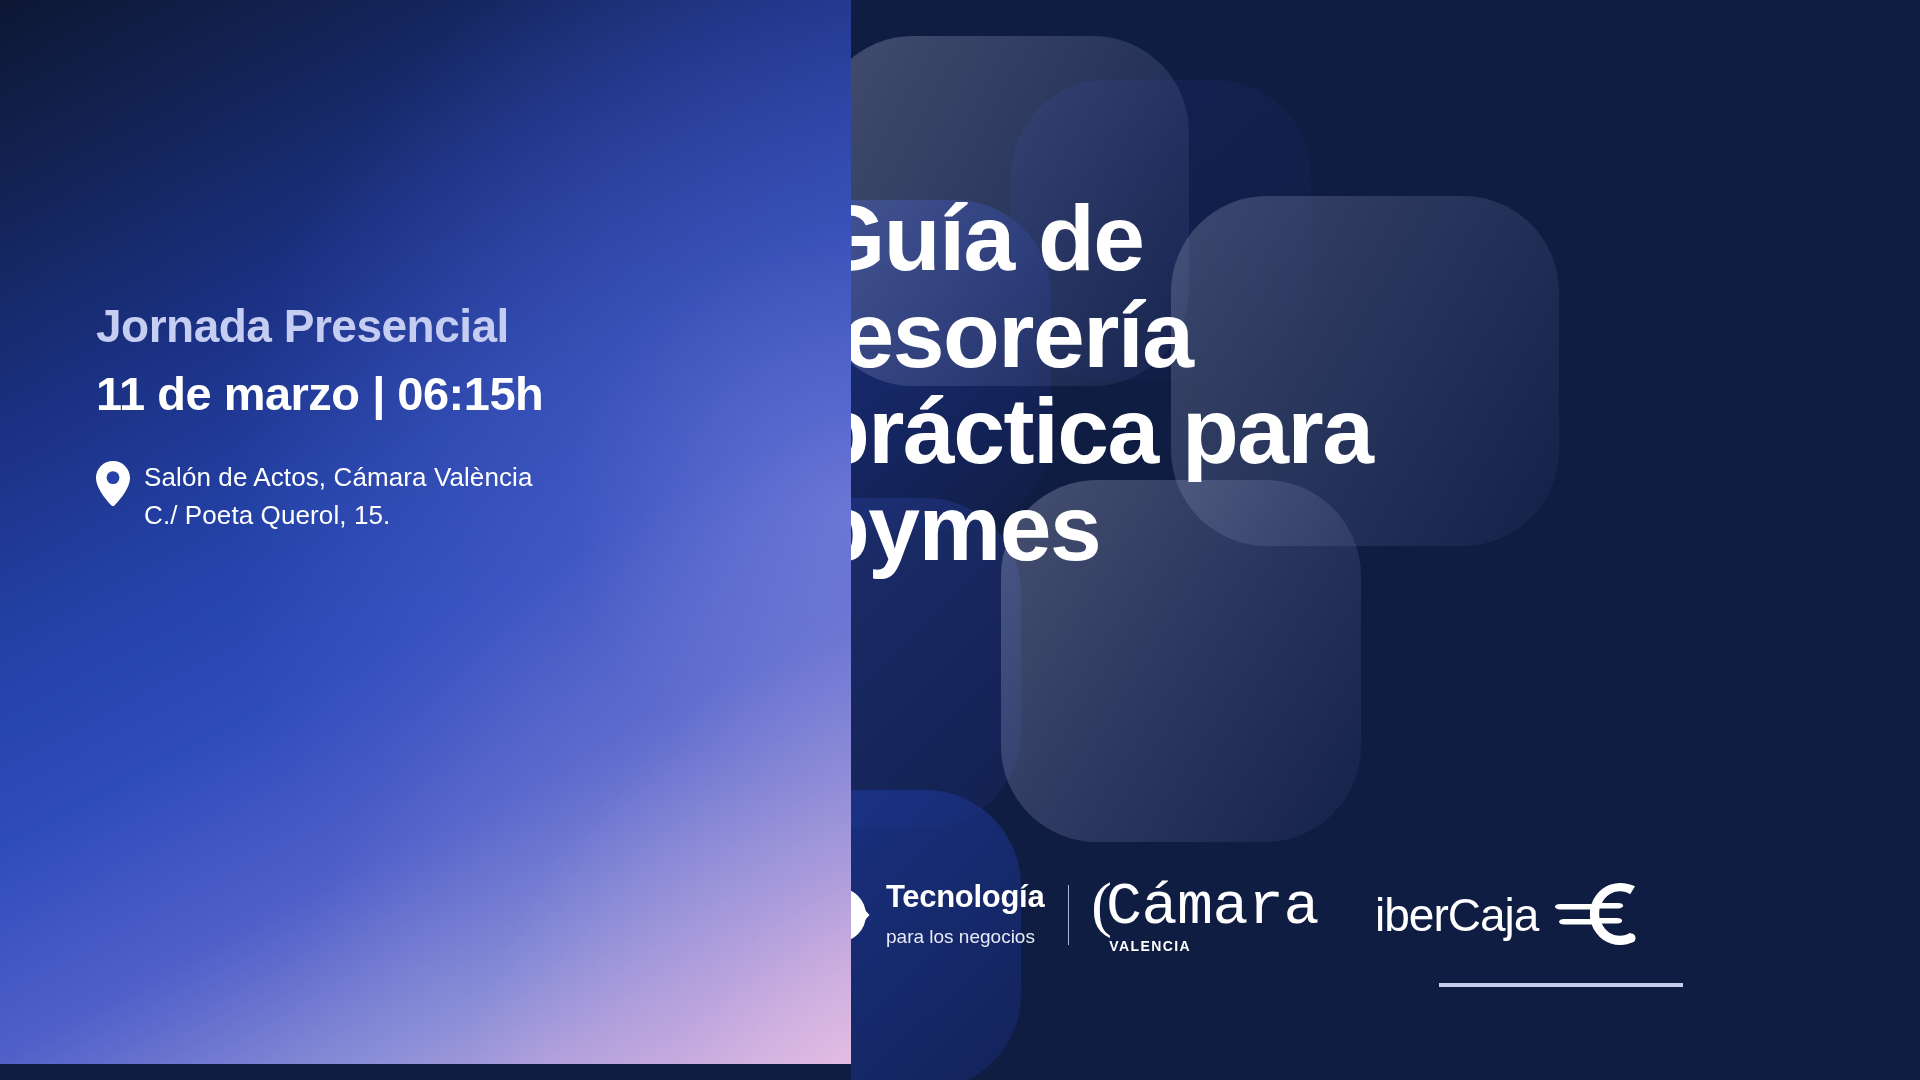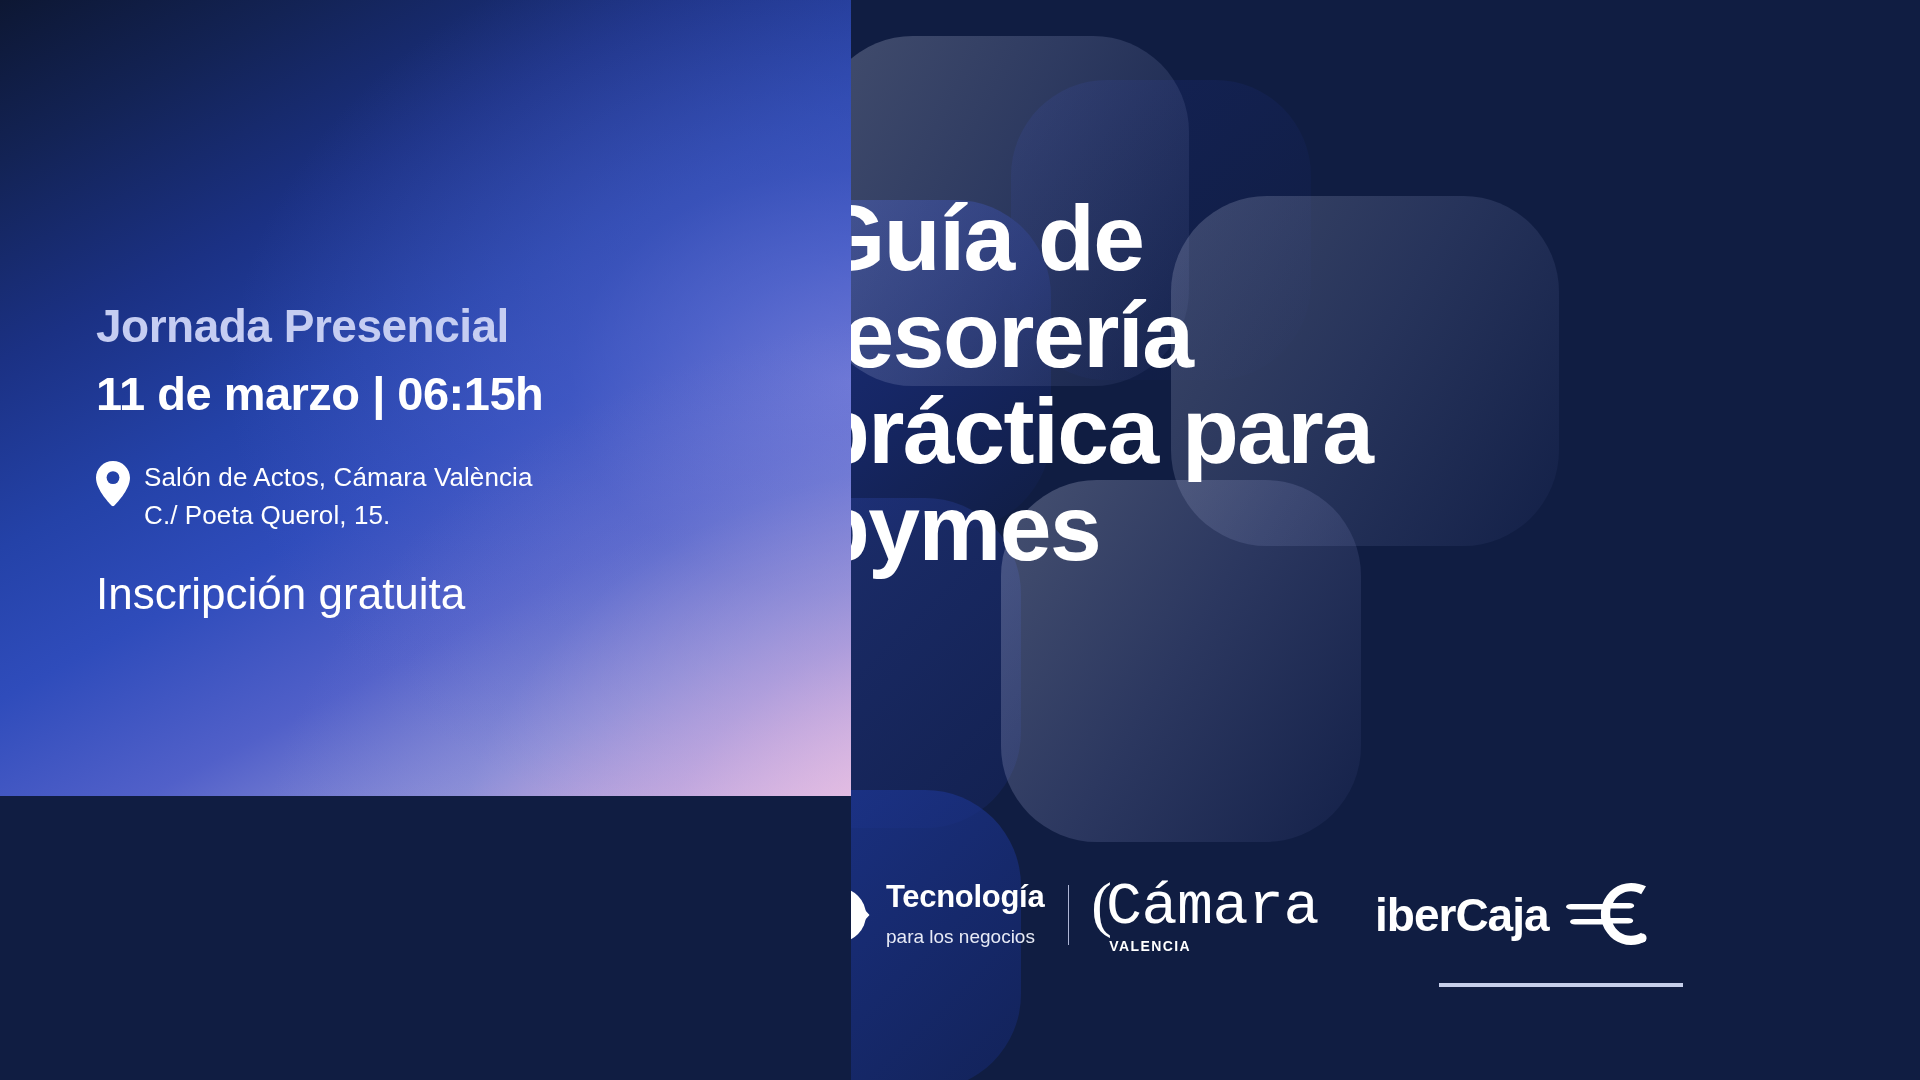--- a/index.html
+++ b/index.html
@@ -14,21 +14,21 @@
     position:relative;
     width:1920px; height:1080px;
     overflow:hidden;
     background:#101d42;
   }
 
   
   .left-panel {
     position:absolute;
     left:0; top:0;
-    width:851px; height:796px;
+    width:851px; height:1064px;
     overflow:hidden;
     background:
       radial-gradient(125% 105% at 118% 112%, rgba(244,206,231,0.97) 0%, rgba(230,190,226,0.82) 16%, rgba(196,170,224,0.55) 33%, rgba(139,143,216,0.22) 52%, rgba(60,86,190,0.0) 70%),
       radial-gradient(118% 96% at 100% 48%, rgba(120,128,220,0.72) 0%, rgba(86,103,206,0.40) 28%, rgba(45,72,178,0.0) 62%),
       linear-gradient(152deg,
         #0d1733 0%,
         #132355 13%,
         #1b3184 29%,
         #2442a8 44%,
         #2f4cbb 56%,
@@ -211,21 +211,21 @@
   }
 
   .logo-iber {
     display:flex;
     align-items:center;
     margin-left:56px;
     position:relative;
   }
   .iber-word {
     font-size:46px;
-    font-weight:bold;
+    font-weight:normal;
     letter-spacing:-1px;
     color:#ffffff;
     line-height:1;
   }
   .iber-mark { width:86px; height:72px; margin-left:14px; }
   .iber-mark svg { display:block; }
   .iber-rule {
     position:absolute;
     left:64px;
     bottom:-36px;
@@ -252,21 +252,20 @@
             <path d="M17 0C7.6 0 0 7.5 0 16.8c0 12.4 15.1 27.3 15.8 28 .3.3.8.5 1.2.5s.9-.2 1.2-.5C18.9 44.1 34 29.2 34 16.8 34 7.5 26.4 0 17 0z" fill="#ffffff"></path>
             <circle cx="17" cy="16.6" r="6.4" fill="#2442a8"></circle>
           </svg>
         </span>
         <div class="location-lines">
           <div>Salón de Actos, Cámara València</div>
           <div>C./ Poeta Querol, 15.</div>
         </div>
       </div>
 
-      <div class="free">Inscripción gratuita</div>
     </div>
   </div>
 
   <div class="right-panel">
 
     <div class="blobs">
       <div class="blob b7"></div>
       <div class="blob b3"></div>
       <div class="blob b5"></div>
       <div class="blob b6"></div>

